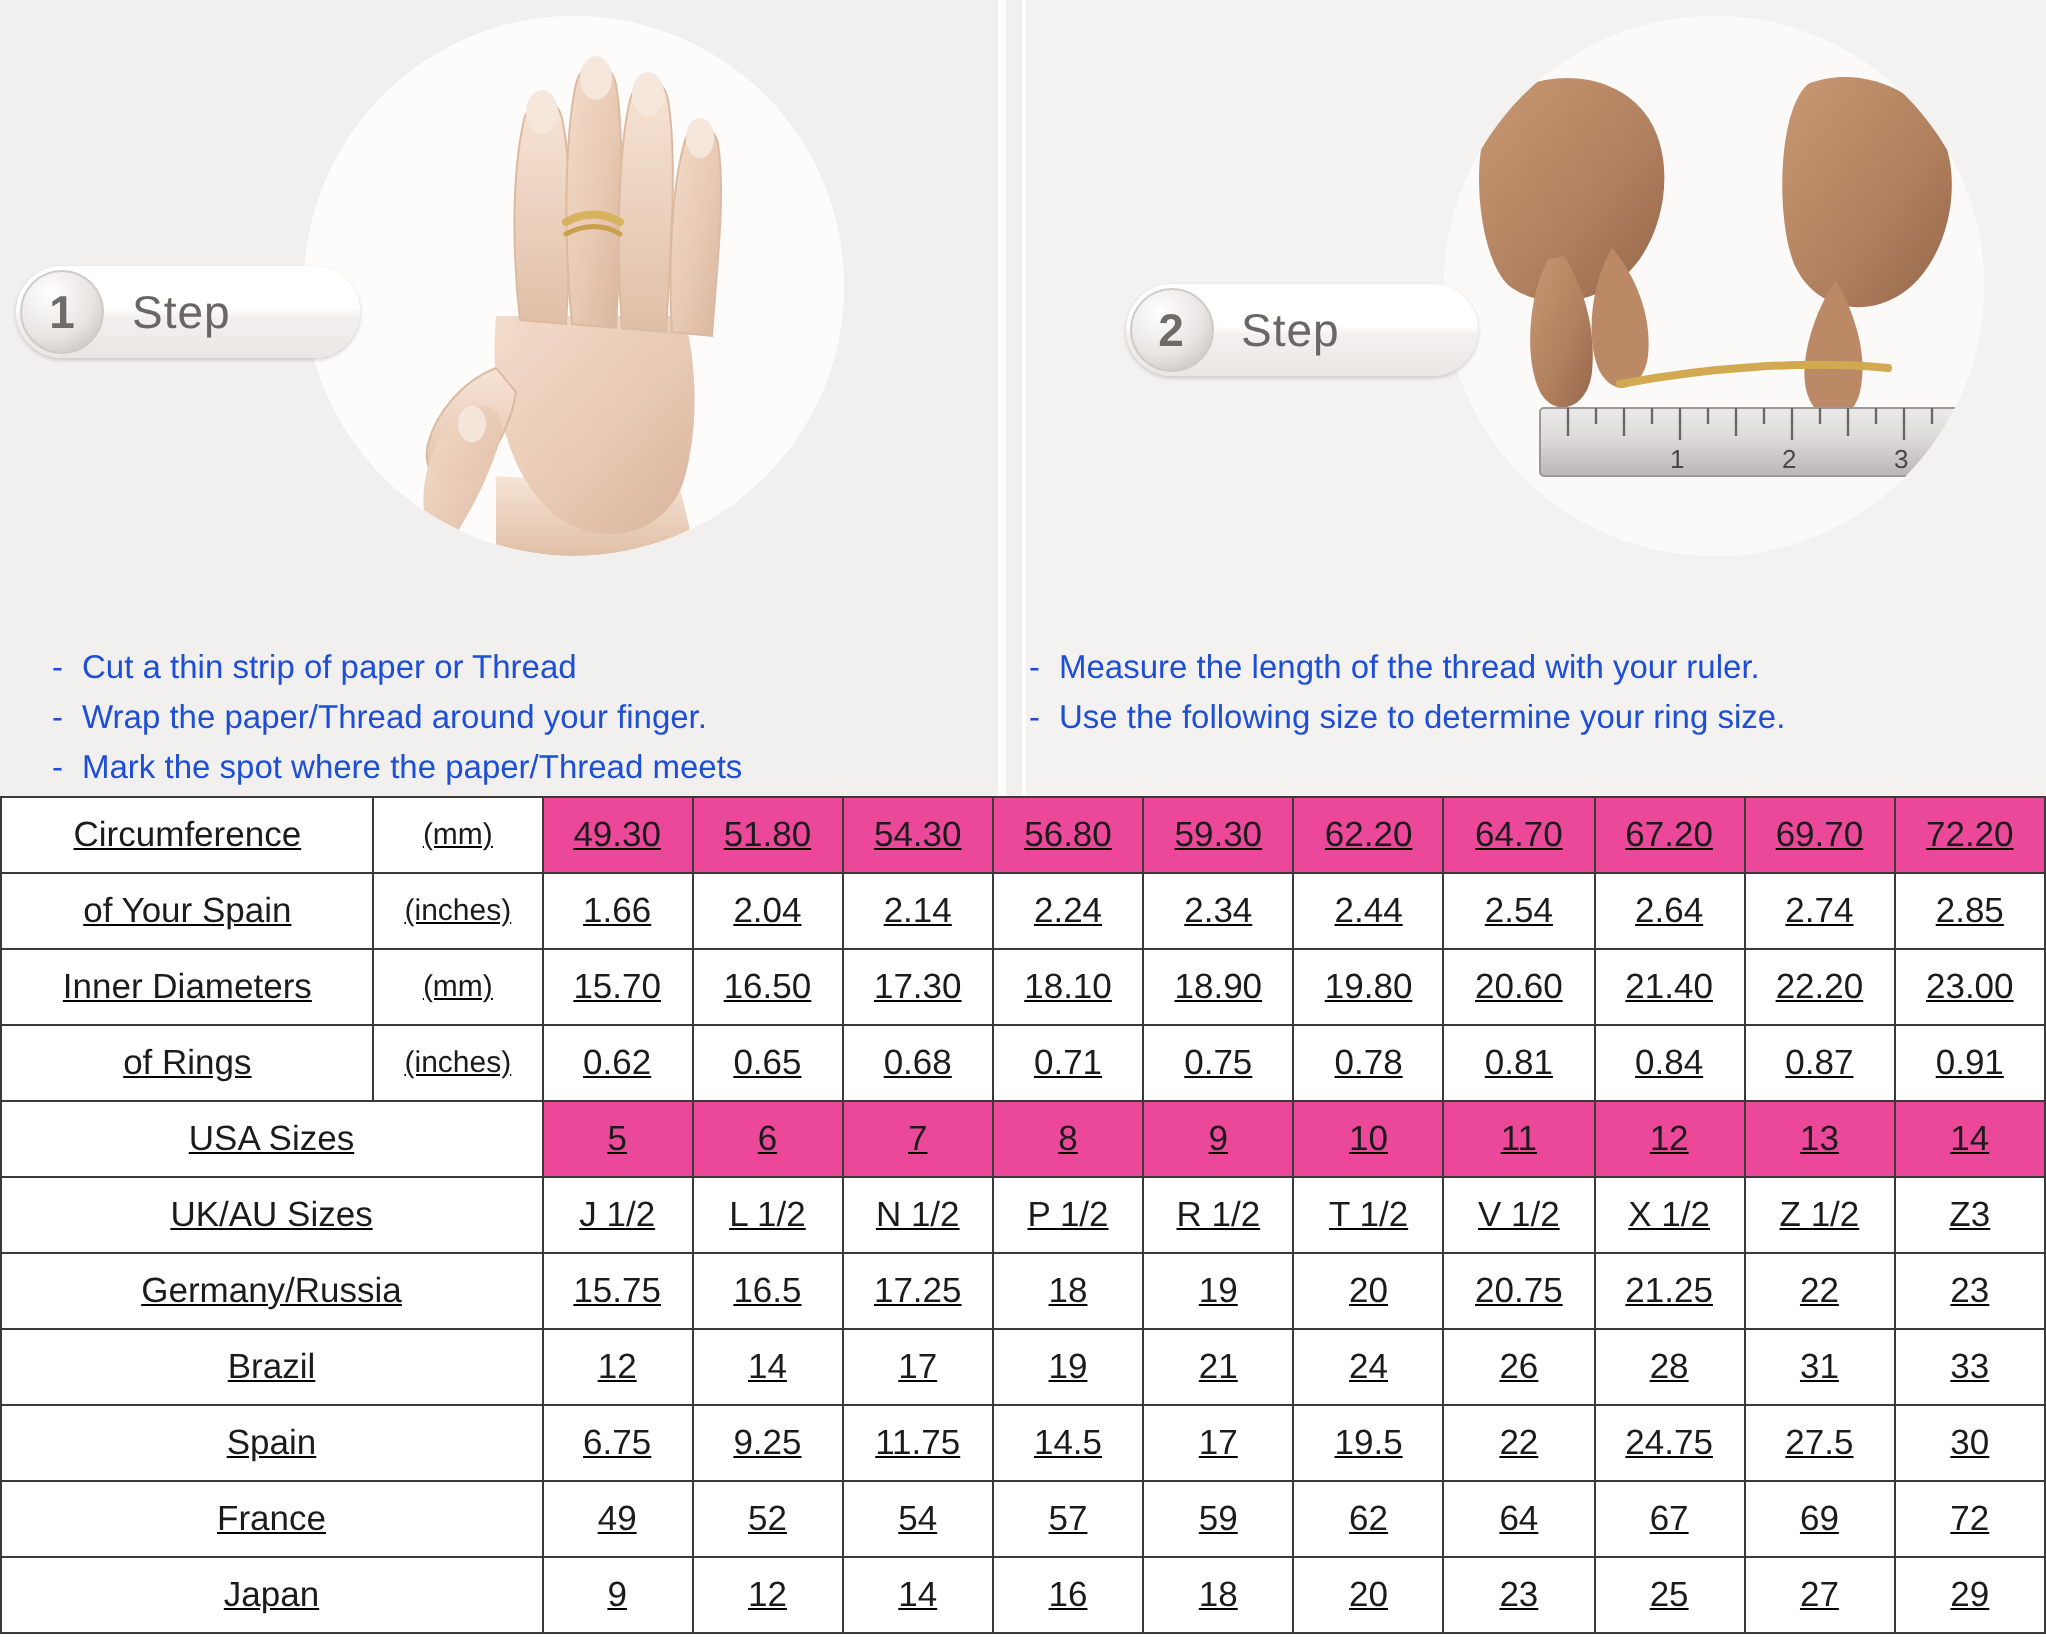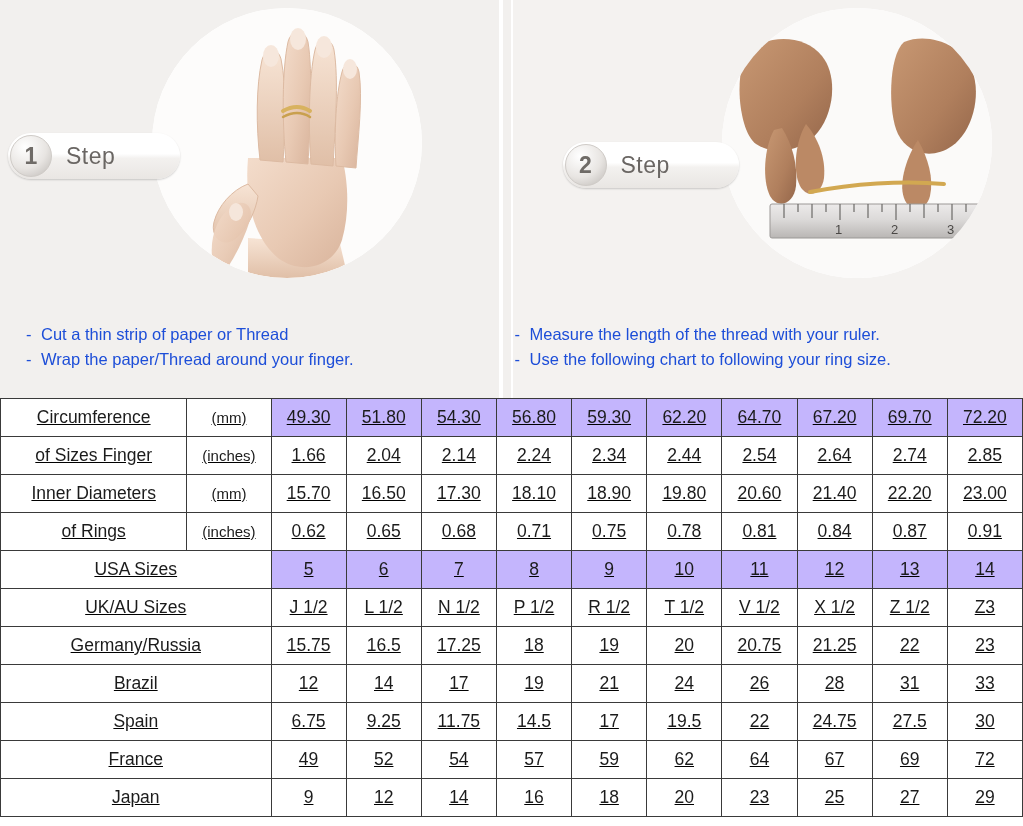--- a/index.html
+++ b/index.html
@@ -153,21 +153,21 @@
     font-size: 17.5px;
   }
   td.rowlabel-center {
     text-align: center;
   }
   td.unit {
     text-align: center;
     font-size: 15px;
   }
   td.shaded {
-    background: #c4b5fd;
+    background: #ec4899;
   }
   .col-label { width: 186px; }
   .col-unit  { width: 84px; }
   .col-data  { width: 75px; }
 </style>
 </head>
 <body>
 
 <div class="page">
 
@@ -217,20 +217,21 @@
       </div>
 
       <div class="step-badge b1">
         <div class="badge-num">1</div>
         <div class="badge-text">Step</div>
       </div>
 
       <div class="bullets l1">
         <div><span class="dash">-</span><span>Cut a thin strip of paper or Thread</span></div>
         <div><span class="dash">-</span><span>Wrap the paper/Thread around your finger.</span></div>
+        <div><span class="dash">-</span><span>Mark the spot where the paper/Thread meets</span></div>
       </div>
     </div>
 
     <div class="step-panel right">
 
       <div class="photo p2" style="left:209px;">
         <div class="clip">
           <svg class="hand-svg" width="270" height="270" viewBox="0 0 270 270">
             <defs>
               <linearGradient id="skin3" x1="0" y1="0" x2="1" y2="1">
@@ -281,21 +282,21 @@
         </div>
       </div>
 
       <div class="step-badge b2" style="left:50px;">
         <div class="badge-num">2</div>
         <div class="badge-text">Step</div>
       </div>
 
       <div class="bullets l2" style="left:2px;">
         <div><span class="dash">-</span><span>Measure the length of the thread with your ruler.</span></div>
-        <div><span class="dash">-</span><span>Use the following chart to following your ring size.</span></div>
+        <div><span class="dash">-</span><span>Use the following size to determine your ring size.</span></div>
       </div>
     </div>
 
     <div class="panel-sep"></div>
   </div>
 
   <div class="table-wrap">
     <table class="size-chart">
       <colgroup>
         <col class="col-label">
@@ -322,21 +323,21 @@
           <td class="shaded">56.80</td>
           <td class="shaded">59.30</td>
           <td class="shaded">62.20</td>
           <td class="shaded">64.70</td>
           <td class="shaded">67.20</td>
           <td class="shaded">69.70</td>
           <td class="shaded">72.20</td>
         </tr>
 
         <tr>
-          <td class="rowlabel-center">of Sizes Finger</td>
+          <td class="rowlabel-center">of Your Spain</td>
           <td class="unit">(inches)</td>
           <td>1.66</td>
           <td>2.04</td>
           <td>2.14</td>
           <td>2.24</td>
           <td>2.34</td>
           <td>2.44</td>
           <td>2.54</td>
           <td>2.64</td>
           <td>2.74</td>

